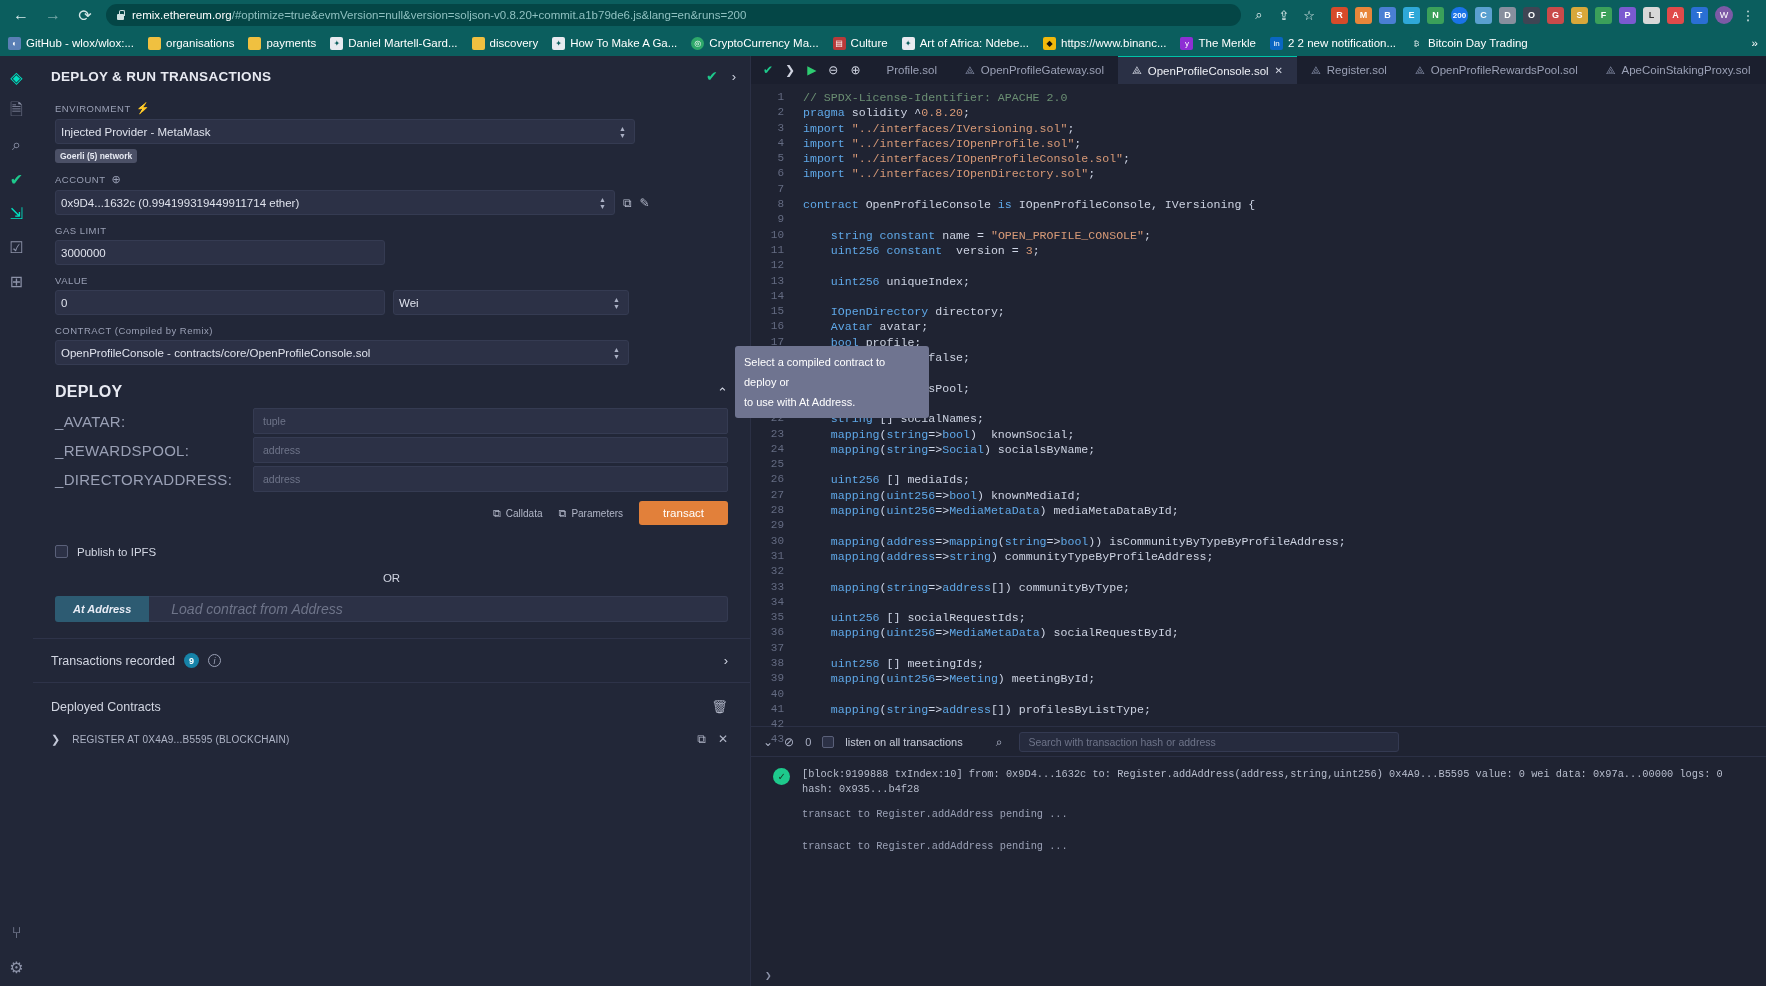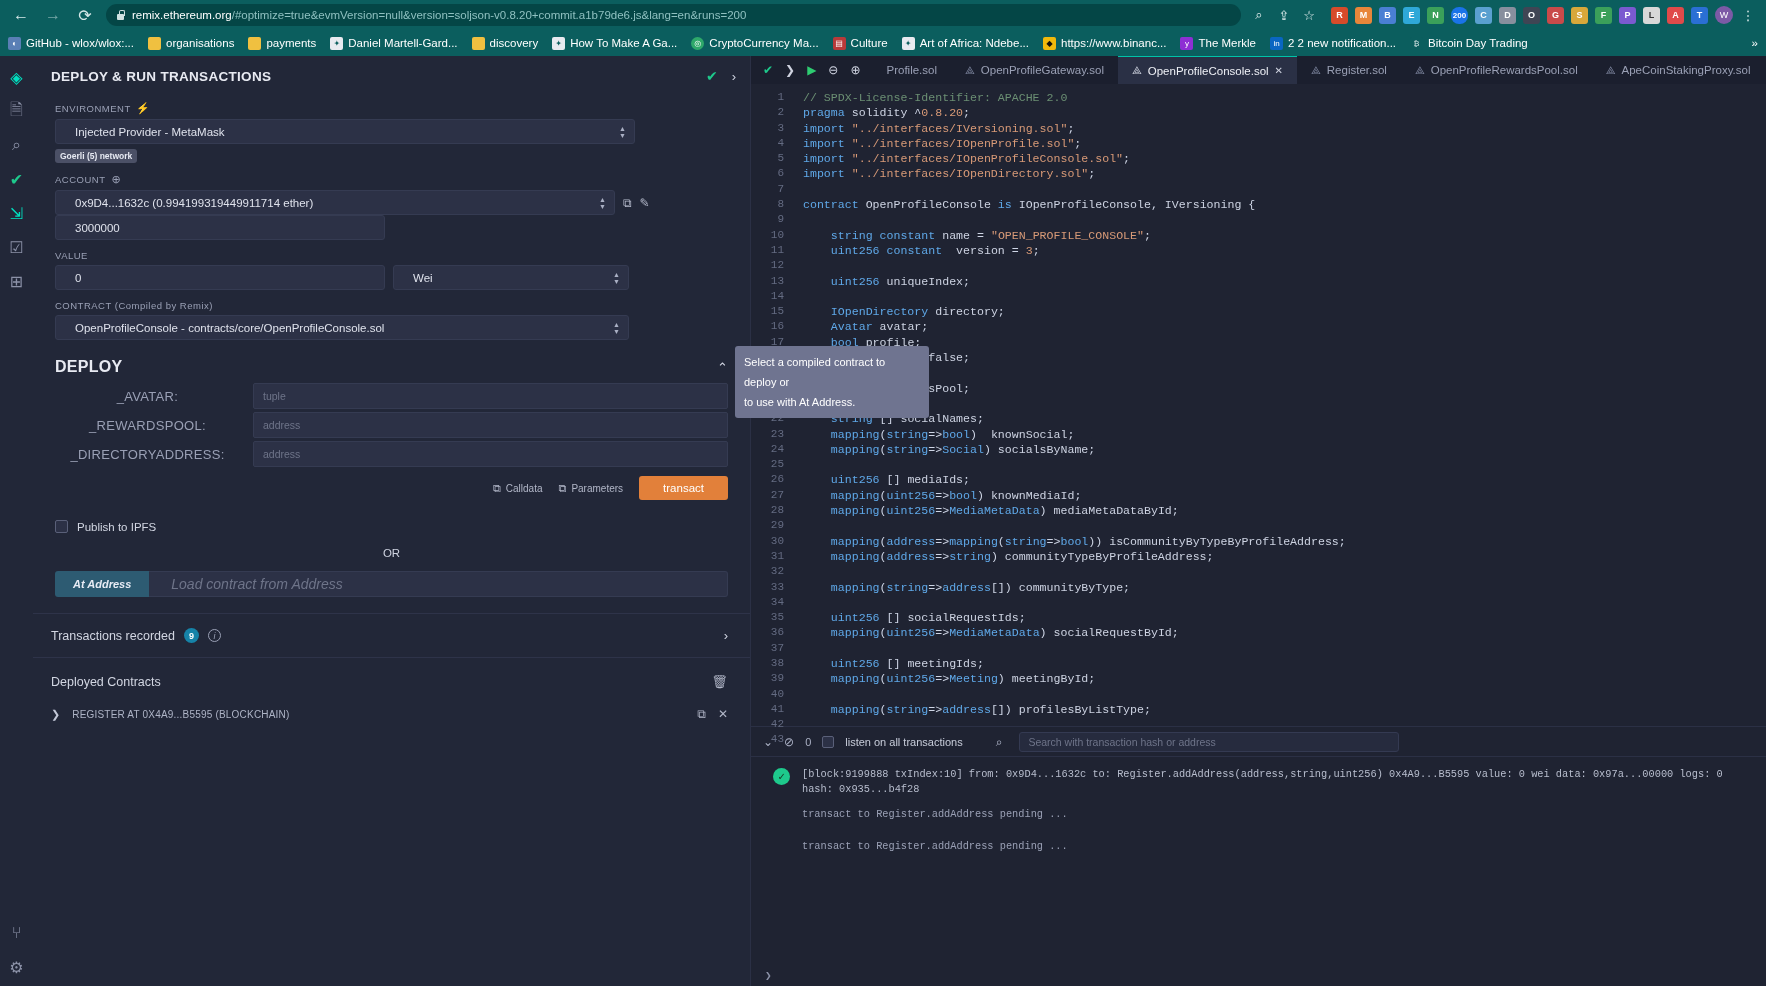--- a/index.html
+++ b/index.html
@@ -52,35 +52,35 @@
   .lp-title { font-size:13.5px; font-weight:bold; color:#e8eaf2; letter-spacing:.3px; }
   .lp-head-ics { display:flex; gap:14px; align-items:center; }
   .check-ic { color:#1ec98c; font-size:14px; cursor:pointer; }
   .chev-ic { color:#cfd3e0; font-size:13px; cursor:pointer; }
 
   .lp-body { padding:0 22px; }
   .fld-label { font-size:9.5px; color:#9aa0b5; letter-spacing:.5px; margin:10px 0 4px; display:flex; align-items:center; gap:6px; }
   .fld-label .mini { font-size:11px; color:#9aa0b5; }
   .inp {
     height:25px; background:#2c3146; border:1px solid #353b52; border-radius:3px;
-    font-size:11.5px; color:#dfe2ec; display:flex; align-items:center; padding:0 19px;
+    font-size:11.5px; color:#dfe2ec; display:flex; align-items:center; padding:0 5px;
     position:relative;
   }
   .sel-arrows { position:absolute; right:8px; top:50%; transform:translateY(-50%); display:flex; flex-direction:column; gap:1px; color:#aab0c4; font-size:7px; line-height:6px; }
   .badge-net { display:inline-block; background:#4b5066; color:#e6e9f2; font-size:8.5px; font-weight:bold; padding:2px 5px; border-radius:3px; margin-top:5px; }
 
   .row { display:flex; align-items:center; gap:8px; }
   .acct-row { display:flex; align-items:center; gap:8px; }
   .acct-ic { color:#b6bbcc; font-size:12px; cursor:pointer; }
 
   .deploy-head { display:flex; align-items:center; justify-content:space-between; margin-top:18px; padding-bottom:4px; }
   .deploy-title { font-size:16px; font-weight:bold; color:#e8eaf2; letter-spacing:.3px; }
 
   .param-row { display:flex; align-items:center; margin-top:3px; }
-  .param-lbl { width:198px; text-align:center; font-size:13px; color:#9aa0b5; letter-spacing:.3px; padding-right:13px; }
+  .param-lbl { width:198px; text-align:left; font-size:15px; color:#9aa0b5; letter-spacing:.3px; padding-right:13px; }
   .param-inp { flex:1; height:26px; background:#2c3146; border:1px solid #353b52; border-radius:2px; font-size:10.5px; color:#6e7489; display:flex; align-items:center; padding:4px 9px; }
 
   .act-row { display:flex; align-items:center; justify-content:flex-end; gap:16px; margin-top:9px; }
   .act-lnk { display:flex; align-items:center; gap:5px; font-size:10px; color:#b2b7c8; cursor:pointer; }
   .copy-gl { font-size:11px; }
   .btn-transact {
     background:#e2803a; color:#fff; font-size:11.5px; border-radius:3px;
     padding:6px 24px; cursor:pointer; border:none; font-family:inherit;
   }
 
@@ -304,20 +304,21 @@
           <span>0x9D4...1632c (0.994199319449911714 ether)</span>
           <span class="sel-arrows">
               <span>▲</span>
               <span>▼</span>
             </span>
         </div>
         <span class="acct-ic">⧉</span>
         <span class="acct-ic">✎</span>
       </div>
 
+      <div class="fld-label">GAS LIMIT</div>
       <div class="inp" style="width:330px">3000000</div>
 
       <div class="fld-label">VALUE</div>
       <div class="row">
         <div class="inp" style="width:330px">0</div>
         <div class="inp" style="width:236px">
           <span>Wei</span>
           <span class="sel-arrows">
               <span>▲</span>
               <span>▼</span>

